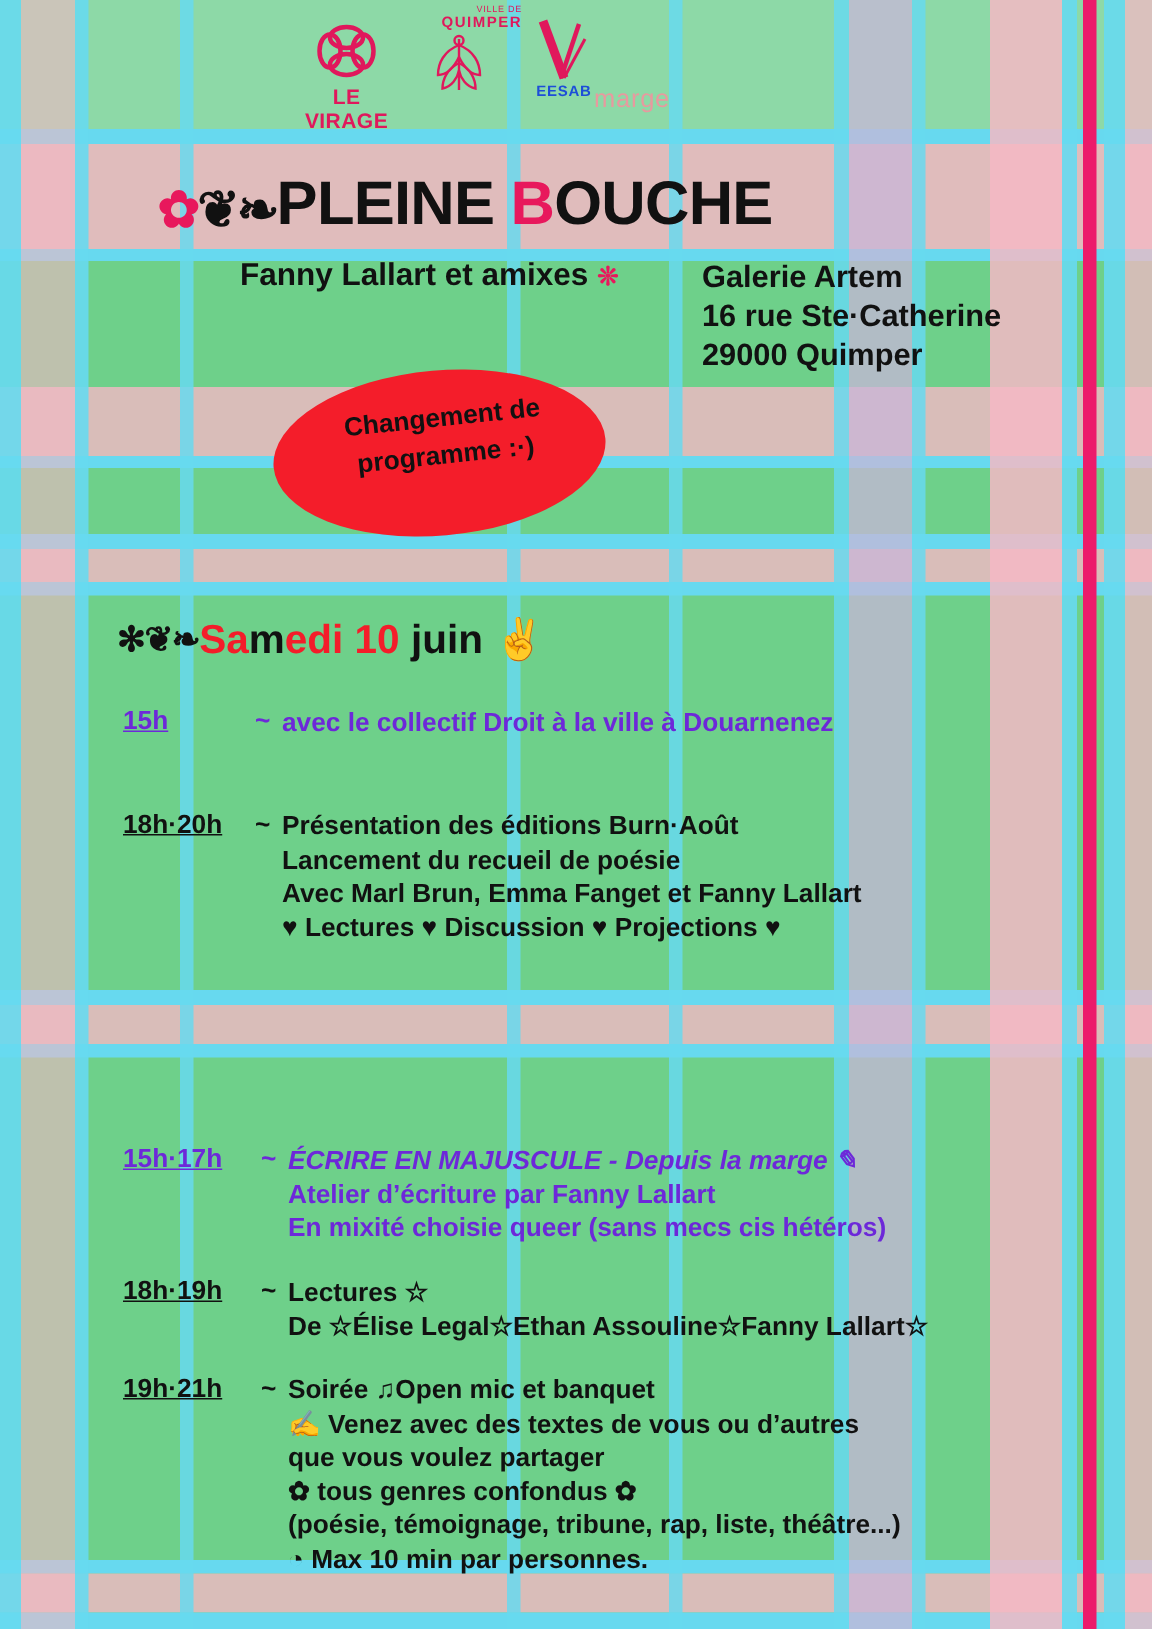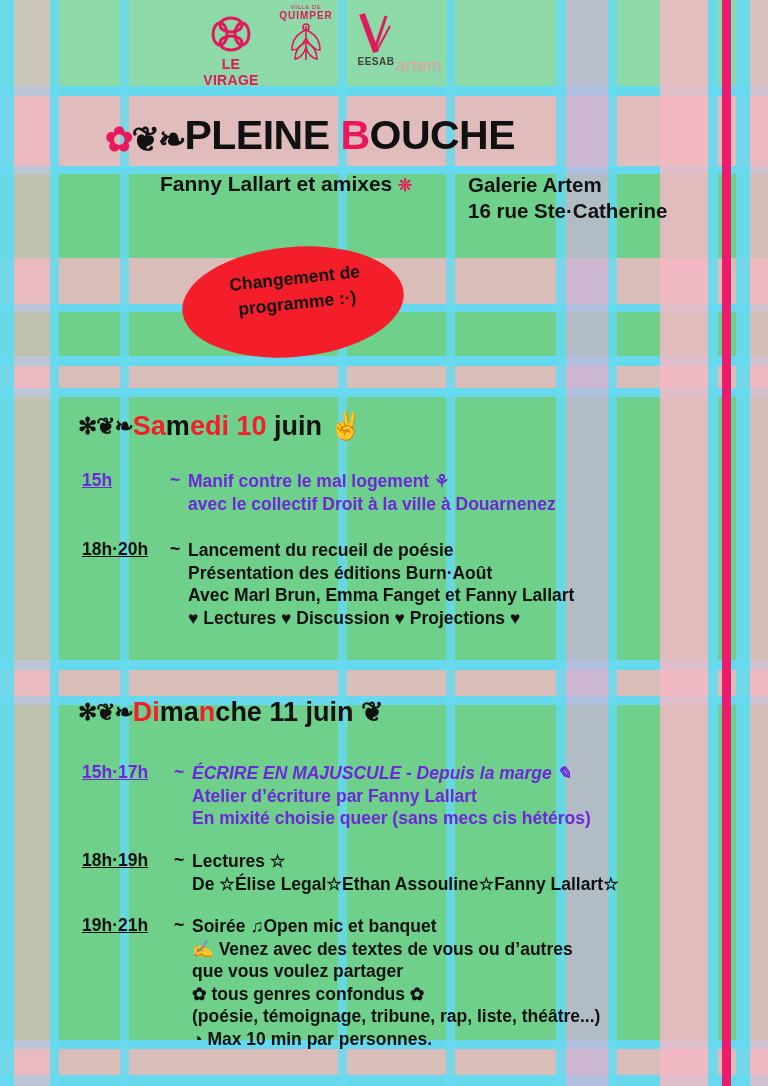--- a/index.html
+++ b/index.html
@@ -44,25 +44,25 @@
     top: 4px;
     left: 190px;
     width: 280px;
     height: 84px;
   }
   .logo-virage { position: absolute; left: 8px; top: 10px; width: 66px; text-align: center; }
   .logo-virage .mark { width: 46px; height: 40px; margin: 0 auto; }
   .logo-virage .cap {
     font-size: 14px; font-weight: bold; color: #e0185c; letter-spacing: .3px; margin-top: 2px;
   }
-  .logo-quimper { position: absolute; left: 74px; top: 0px; width: 84px; text-align: center; color: #e0185c; }
+  .logo-quimper { position: absolute; left: 74px; top: 0px; width: 84px; text-align: right; color: #e0185c; }
   .logo-quimper .t1 { font-size: 6px; letter-spacing: .5px; }
   .logo-quimper .t2 { font-size: 10px; font-weight: bold; letter-spacing: 1px; }
   .logo-quimper .mark { width: 44px; height: 42px; margin: 1px auto 0; }
-  .logo-eesab { position: absolute; left: 150px; top: 8px; width: 72px; text-align: center; color: #404040; }
+  .logo-eesab { position: absolute; left: 150px; top: 8px; width: 72px; text-align: center; color: #1d4ed8; }
   .logo-eesab .mark { width: 40px; height: 44px; margin: 0 auto; }
   .logo-eesab .cap { font-size: 10px; font-weight: bold; letter-spacing: .5px; }
   .logo-artem {
     position: absolute; left: 206px; top: 52px; width: 80px;
     font-size: 17px; color: #e79a9f; letter-spacing: .5px;
   }
 
   .title-row {
     position: absolute;
     top: 112px;
@@ -257,72 +257,68 @@
         <div class="mark">
           <svg viewBox="0 0 40 44" width="40" height="44">
             <path d="M6 2 L20 40" stroke="#e0185c" stroke-width="6" fill="none"></path>
             <path d="M30 4 L18 40" stroke="#e0185c" stroke-width="3" fill="none"></path>
             <path d="M34 14 L20 40" stroke="#e0185c" stroke-width="2" fill="none"></path>
           </svg>
         </div>
         <div class="cap">EESAB</div>
       </div>
 
-      <div class="logo-artem">artem</div>
+      <div class="logo-artem">marge</div>
     </div>
 
     <div class="title-row">
       <span class="orn"><span class="pink">✿</span>❦❧</span><span>PLEINE </span><span class="redb">B</span><span>OUCHE</span>
     </div>
 
     <div class="subtitle">
       <span>Fanny Lallart et amixes</span>
       <span class="cherry">❊</span>
     </div>
 
     <div class="infos">
       <div>Galerie Artem</div>
       <div>16 rue Ste·Catherine</div>
+      <div>29000 Quimper</div>
     </div>
 
     <div class="blob"></div>
     <div class="blob-text">
       <div>Changement de</div>
       <div>programme :·)</div>
     </div>
 
     <div class="day-head day-sat">
       <span class="orn">✻❦❧</span><span class="r">Sa</span><span class="dark">m</span><span class="r">edi 10</span><span class="dark"> juin</span>
       <span class="r">✌</span>
     </div>
 
     <div class="entry e1">
       <div class="time red">15h</div>
       <div class="tilde red">~</div>
       <div class="lines red">
-        <div>Manif contre le mal logement ⚘</div>
         <div>avec le collectif Droit à la ville à Douarnenez</div>
       </div>
     </div>
 
     <div class="entry e2">
       <div class="time dark">18h·20h</div>
       <div class="tilde dark">~</div>
       <div class="lines dark">
+        <div>Présentation des éditions Burn·Août</div>
         <div>Lancement du recueil de poésie</div>
-        <div>Présentation des éditions Burn·Août</div>
         <div>Avec Marl Brun, Emma Fanget et Fanny Lallart</div>
         <div>♥ Lectures ♥ Discussion ♥ Projections ♥</div>
       </div>
     </div>
 
-    <div class="day-head day-sun">
-      <span class="orn">✻❦❧</span><span class="r">Di</span><span class="dark">ma</span><span class="r">n</span><span class="dark">che 11 juin</span>
-      <span class="dark">❦</span>
-    </div>
 
     <div class="entry e3">
       <div class="time red">15h·17h</div>
       <div class="tilde red">~</div>
       <div class="lines red">
         <div class="it">ÉCRIRE EN MAJUSCULE - Depuis la marge ✎</div>
         <div>Atelier d’écriture par Fanny Lallart</div>
         <div>En mixité choisie queer (sans mecs cis hétéros)</div>
       </div>
     </div>

